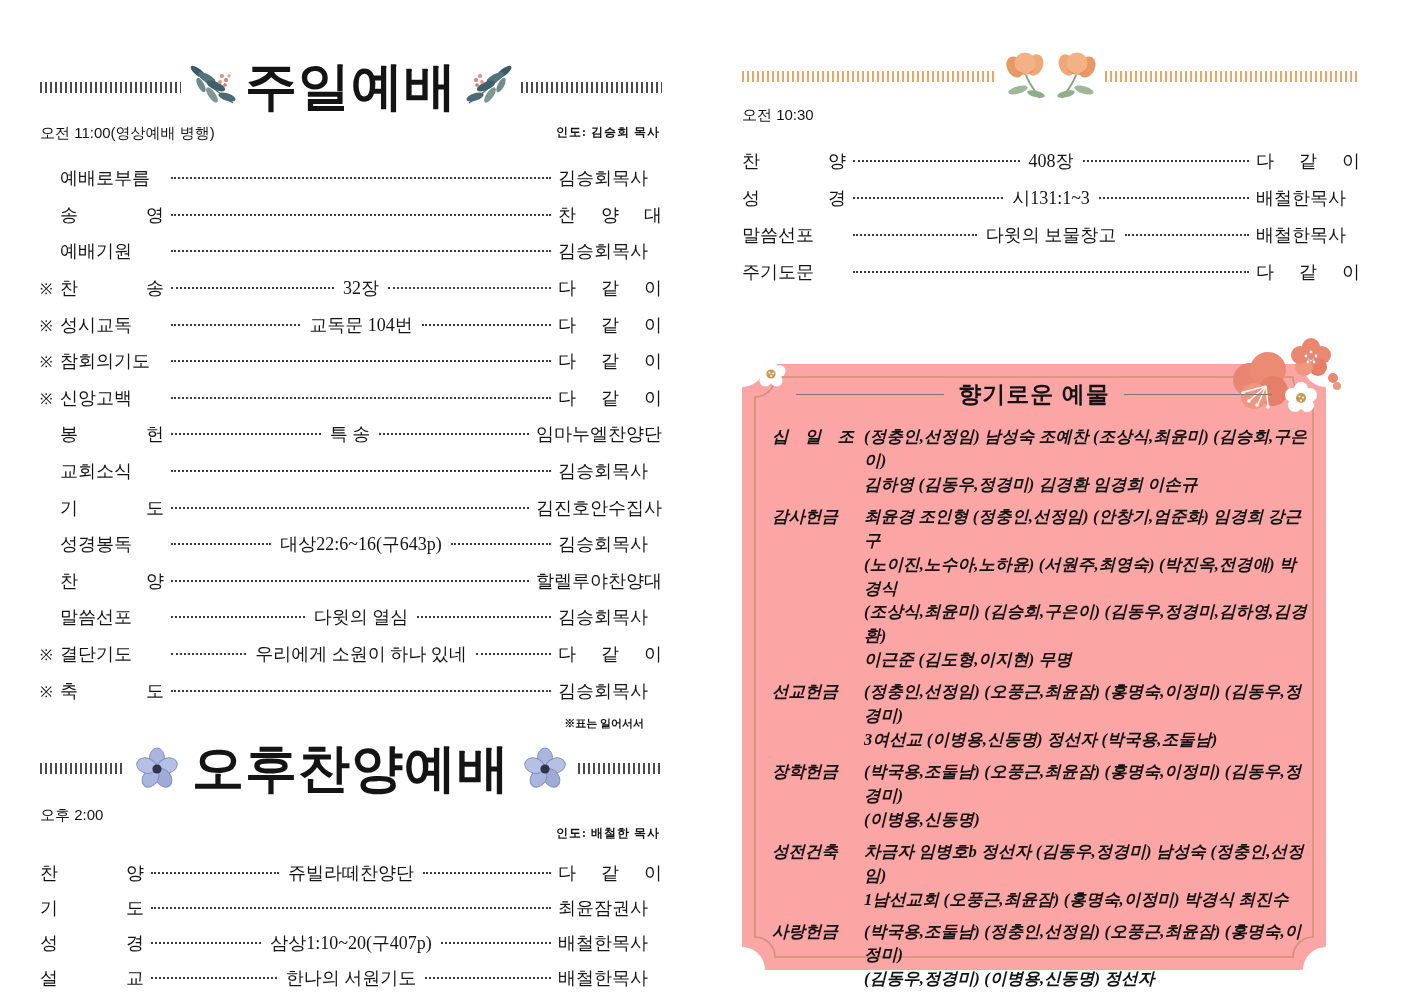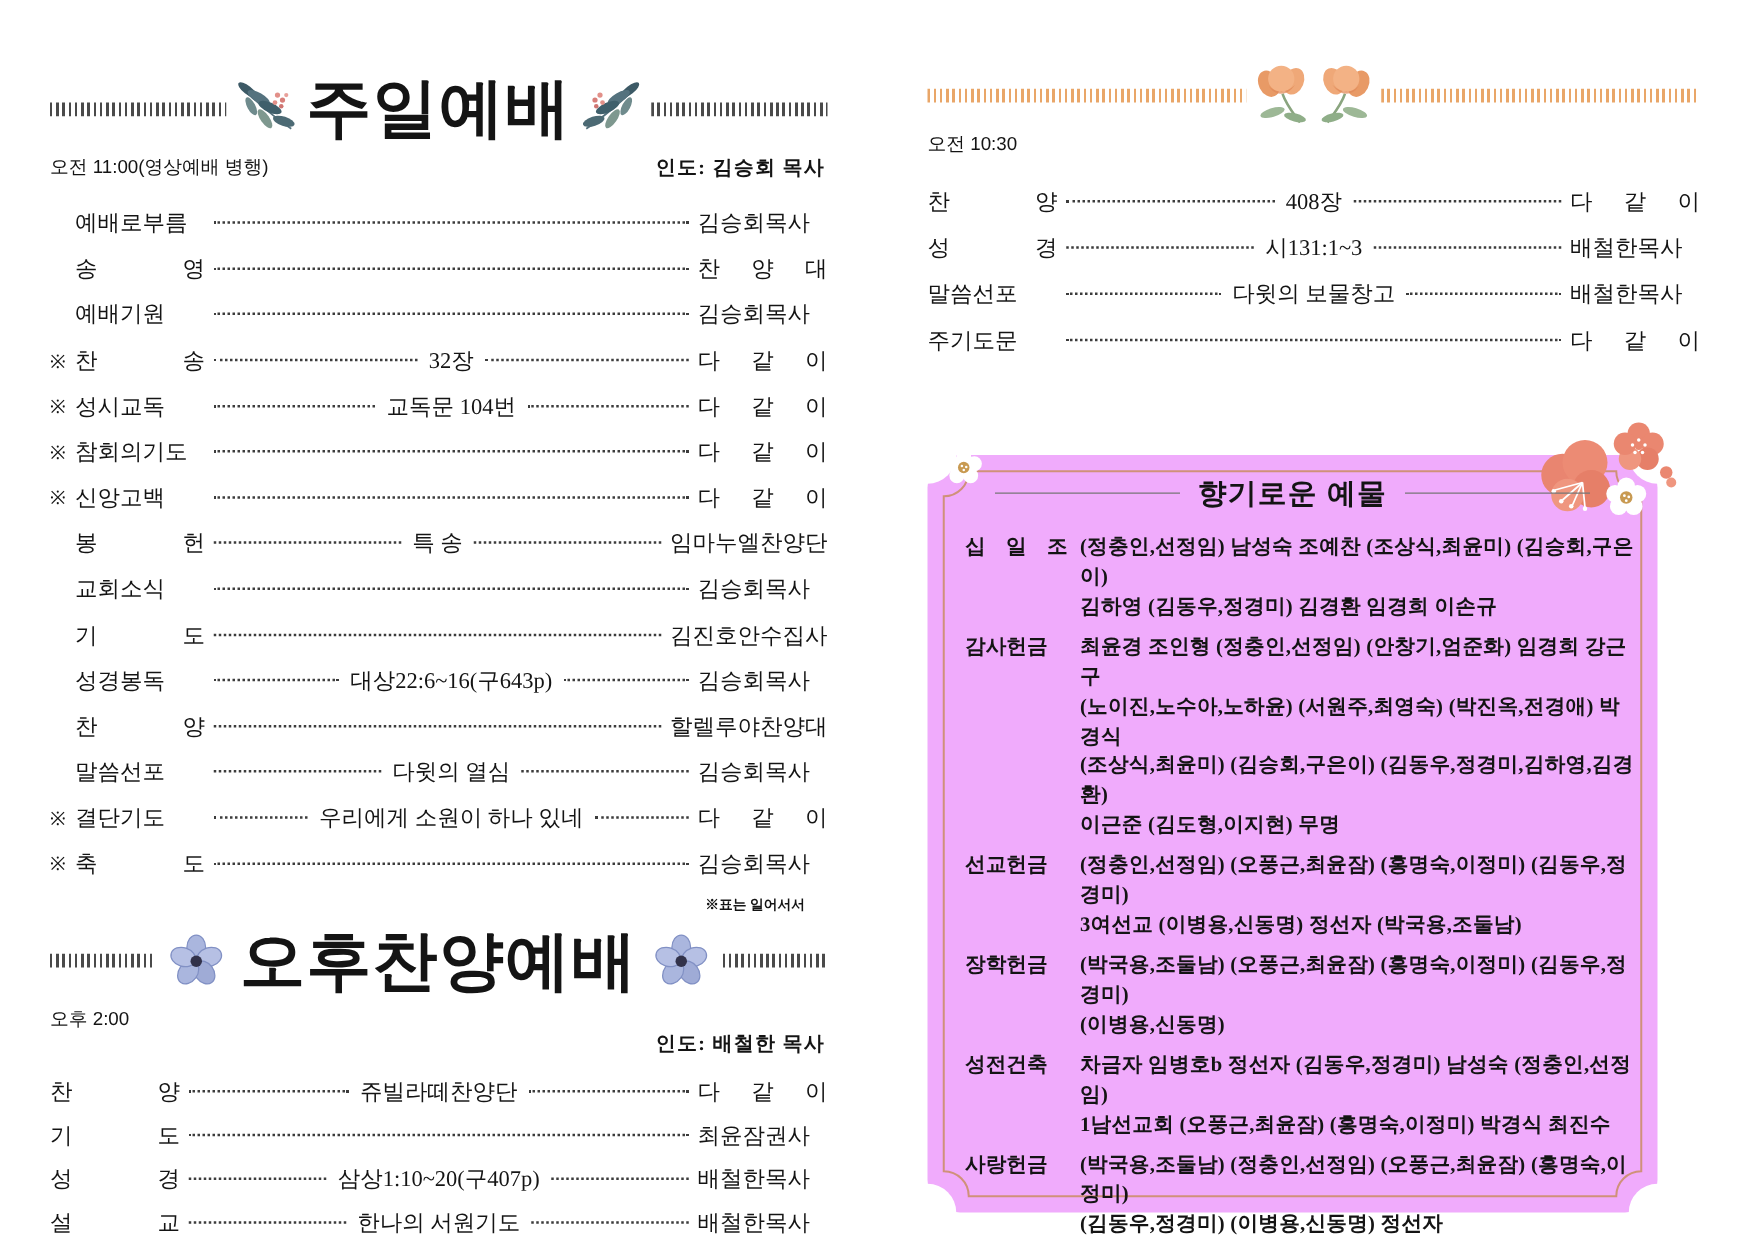--- a/index.html
+++ b/index.html
@@ -18,50 +18,50 @@
   .sec-title{
     font-family:"Liberation Sans","DejaVu Sans",sans-serif;
     font-size:52px;font-weight:600;letter-spacing:1px;white-space:nowrap;padding:0 2px;
   }
   .orn{flex:none;line-height:0;}
   .sub-row{position:relative;height:26px;margin-top:2px;}
   .sub-time{
     position:absolute;left:0;right:0;text-align:left;
     font-family:"Liberation Sans","DejaVu Sans",sans-serif;font-size:15px;font-weight:500;
   }
-  .sub-leader{position:absolute;right:2px;top:0;font-weight:700;font-size:16px;letter-spacing:1px;}
+  .sub-leader{position:absolute;right:2px;top:0;font-weight:700;font-size:12px;letter-spacing:1px;}
   .sub-row.tall{height:40px;}
   .sub-row.tall .sub-leader{top:19px;}
 
   
   .order-list{margin-top:10px;}
   .order-row{display:flex;align-items:center;height:36.6px;font-weight:400;font-size:18px;white-space:nowrap;}
   .afternoon-list .order-row{height:35px;}
   .wed-list .order-row{height:37px;}
   .star{width:20px;flex:none;font-size:15px;}
   .olabel{width:104px;flex:none;text-align-last:justify;}
   .leader{flex:1;height:0;border-top:2px dotted #3c3c3c;margin:0 7px;}
   .ocenter{text-align:right;padding:0 2px;}
   .oright{min-width:104px;text-align:right;text-align-last:justify;}
   .standing-note{text-align:right;padding-right:18px;font-weight:700;font-size:11px;margin:7px 0 3px;}
   .sec-gap{margin-top:2px;gap:10px;}
 
   
   .offer-box{
     position:relative;margin-top:74px;width:584px;height:606px;
-    background:#f0abfc;border-radius:26px;
+    background:#fca5a5;border-radius:26px;
   }
   .bite{position:absolute;width:46px;height:46px;border-radius:50%;background:#fff;}
   .bite.tl{left:-23px;top:-23px;}.bite.tr{right:-23px;top:-23px;}
   .bite.bl{left:-23px;bottom:-23px;}.bite.br{right:-23px;bottom:-23px;}
   .frame-svg{position:absolute;left:0;top:0;pointer-events:none;}
   .offer-title-row{position:relative;display:flex;align-items:center;justify-content:center;gap:14px;padding-top:15px;}
   .offer-title{font-family:"Liberation Sans","DejaVu Sans",sans-serif;font-size:23px;font-weight:700;letter-spacing:1px;}
   .tline{width:148px;height:0;border-top:1.5px solid #777;}
-  .offer-entries{padding:15px 15px 0 30px;position:relative;}
+  .offer-entries{padding:15px 15px 0 30px;position:relative;font-style:italic;}
   .entry{display:flex;margin-bottom:8px;font-size:16.5px;font-weight:700;line-height:1.45;}
   .elabel{width:82px;flex:none;text-align-last:justify;margin-right:10px;}
   .etext{white-space:pre-line;flex:1;letter-spacing:0.2px;}
   .cluster{position:absolute;top:-30px;right:-16px;line-height:0;}
   .wflower{position:absolute;top:-6px;left:12px;line-height:0;}
   .mirror{transform:scaleX(-1);}
 </style>
 </head>
 <body>
 

